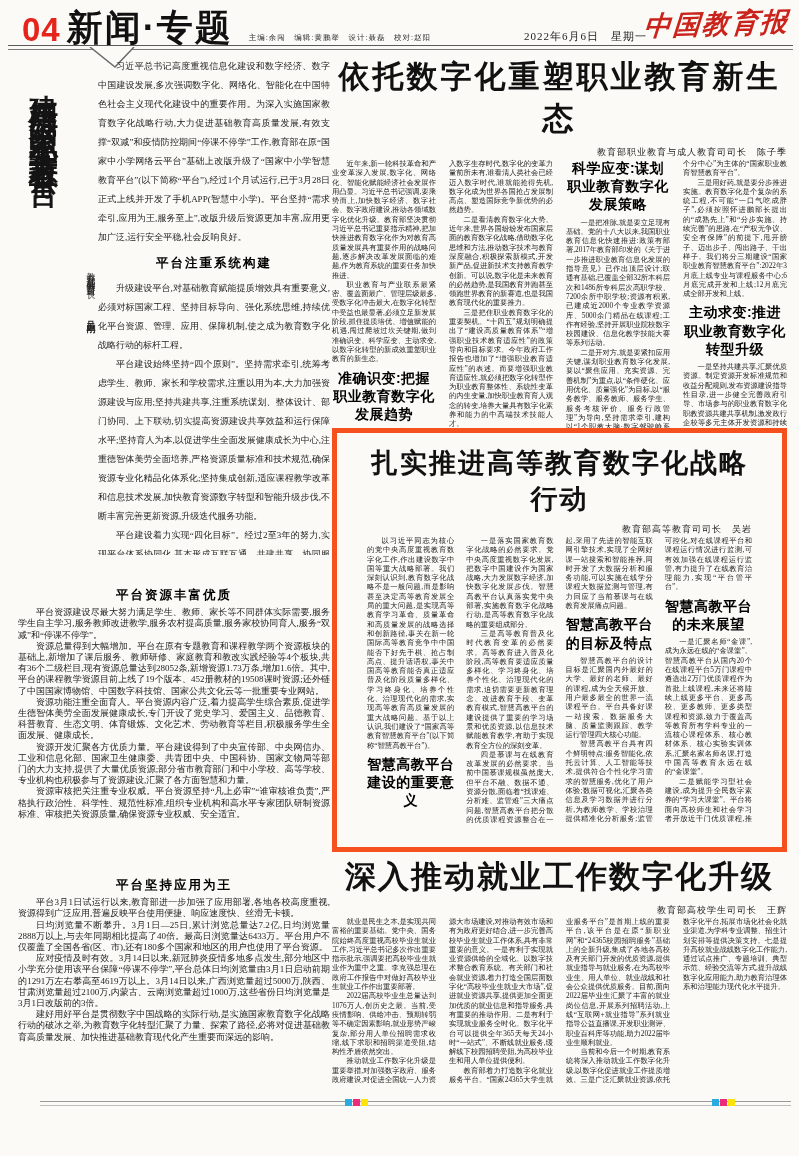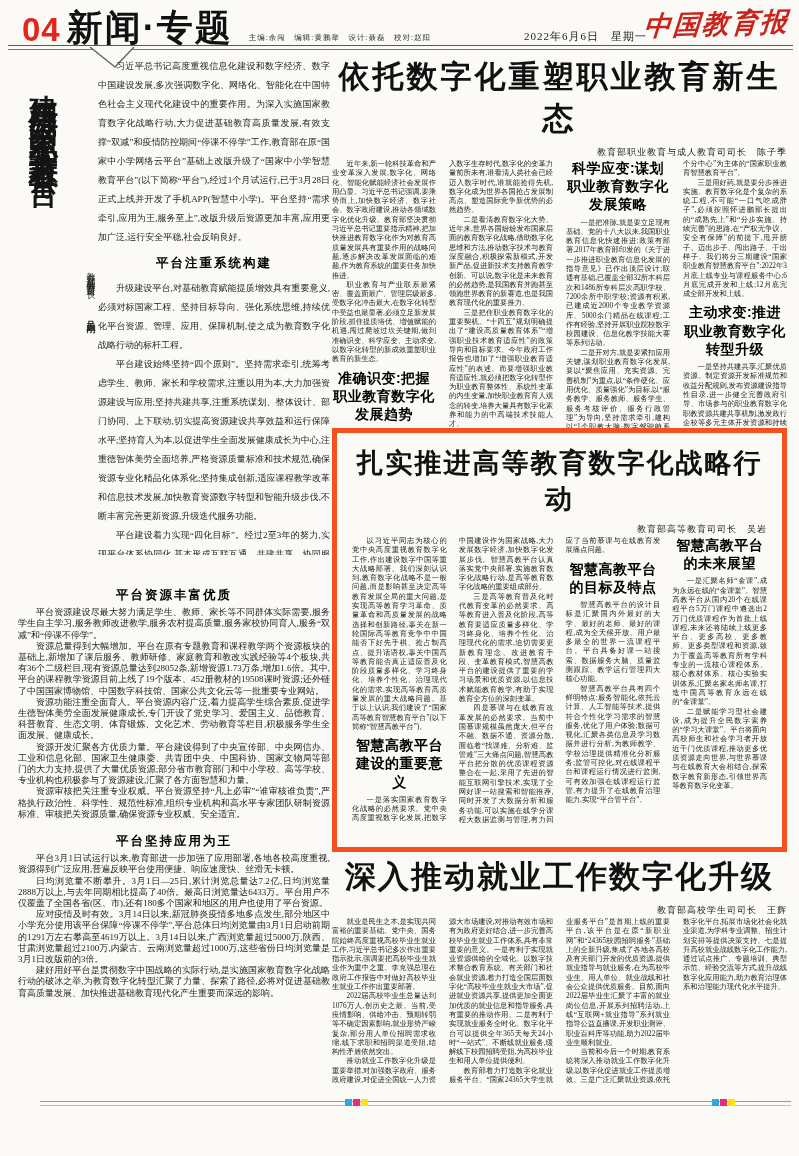--- a/index.html
+++ b/index.html
@@ -37,21 +37,21 @@
   
   .r-article{position:absolute;left:332px;width:455px;}
   .headline{text-align:center;font-weight:bold;color:#111;font-family:"Liberation Serif",serif;}
   .byline{text-align:right;font-size:9px;margin-top:6px;color:#222;letter-spacing:1px;}
   .col-body{column-gap:13px;column-count:4;column-fill:auto;font-size:7.3px;line-height:9.3px;
             margin-top:0;overflow:hidden;text-align:justify;}
   .col-body .sub-head{font-size:14px;line-height:1.3;margin:5px 0 4px;letter-spacing:0.5px;}
   .voc{top:56px;height:370px;}
   .voc .headline{font-size:31px;letter-spacing:3px;}
   .voc .col-body{height:300px;}
-  .hebox{top:428px;height:424px;border:5px solid #f4511e;box-sizing:border-box;padding:8px 15px 6px;background:#fbfaf6;}
+  .hebox{top:428px;height:424px;border:5px solid #f4511e;box-sizing:border-box;padding:8px 30px 6px;background:#fbfaf6;}
   .hebox .headline{font-size:27px;letter-spacing:2px;margin-top:4px;}
   .hebox .col-body{height:292px;column-gap:12px;}
   .emp{top:856px;height:238px;}
   .emp .headline{font-size:31px;letter-spacing:2px;}
   .emp .col-body{height:170px;}
   
   .foot-rule{position:absolute;left:40px;top:1101px;width:751px;height:3px;
              border-top:1.5px solid #9a9a9a;border-bottom:1px solid #bdbdbd;}
   .reg-group{position:absolute;top:-3px;display:flex;gap:1px;}
   .reg-sq{width:7px;height:7px;display:inline-block;}
@@ -92,21 +92,21 @@
 
     <div class="left-sec" style="top:498px;height:288px;">
       <div class="sub-head">平台资源丰富优质</div>
       <p>平台资源建设尽最大努力满足学生、教师、家长等不同群体实际需要,服务学生自主学习,服务教师改进教学,服务农村提高质量,服务家校协同育人,服务“双减”和“停课不停学”。</p>
       <p>资源总量得到大幅增加。平台在原有专题教育和课程教学两个资源板块的基础上,新增加了课后服务、教师研修、家庭教育和教改实践经验等4个板块,共有36个二级栏目,现有资源总量达到28052条,新增资源1.73万条,增加1.6倍。其中,平台的课程教学资源目前上线了19个版本、452册教材的19508课时资源;还外链了中国国家博物馆、中国数字科技馆、国家公共文化云等一批重要专业网站。</p>
       <p>资源功能注重全面育人。平台资源内容广泛,着力提高学生综合素质,促进学生德智体美劳全面发展健康成长,专门开设了党史学习、爱国主义、品德教育、科普教育、生态文明、体育锻炼、文化艺术、劳动教育等栏目,积极服务学生全面发展、健康成长。</p>
       <p>资源开发汇聚各方优质力量。平台建设得到了中央宣传部、中央网信办、工业和信息化部、国家卫生健康委、共青团中央、中国科协、国家文物局等部门的大力支持,提供了大量优质资源;部分省市教育部门和中小学校、高等学校、专业机构也积极参与了资源建设,汇聚了各方面智慧和力量。</p>
       <p>资源审核把关注重专业权威。平台资源坚持“凡上必审”“谁审核谁负责”,严格执行政治性、科学性、规范性标准,组织专业机构和高水平专家团队研制资源标准、审核把关资源质量,确保资源专业权威、安全适宜。</p>
     </div>
 
-    <div class="left-sec" style="top:744px;height:252px;">
+    <div class="left-sec" style="top:788px;height:252px;">
       <div class="sub-head">平台坚持应用为王</div>
       <p>平台3月1日试运行以来,教育部进一步加强了应用部署,各地各校高度重视,资源得到广泛应用,普遍反映平台使用便捷、响应速度快、丝滑无卡顿。</p>
       <p>日均浏览量不断攀升。3月1日—25日,累计浏览总量达7.2亿,日均浏览量2888万以上,与去年同期相比提高了40倍。最高日浏览量达6433万。平台用户不仅覆盖了全国各省(区、市),还有180多个国家和地区的用户也使用了平台资源。</p>
       <p>应对疫情及时有效。3月14日以来,新冠肺炎疫情多地多点发生,部分地区中小学充分使用该平台保障“停课不停学”,平台总体日均浏览量由3月1日启动前期的1291万左右攀高至4619万以上。3月14日以来,广西浏览量超过5000万,陕西、甘肃浏览量超过2100万,内蒙古、云南浏览量超过1000万,这些省份日均浏览量是3月1日改版前的3倍。</p>
       <p>建好用好平台是贯彻数字中国战略的实际行动,是实施国家教育数字化战略行动的破冰之举,为教育数字化转型汇聚了力量、探索了路径,必将对促进基础教育高质量发展、加快推进基础教育现代化产生重要而深远的影响。</p>
     </div>
   </div>
 
   <div class="r-article voc">
     <div class="headline">依托数字化重塑职业教育新生态</div>

